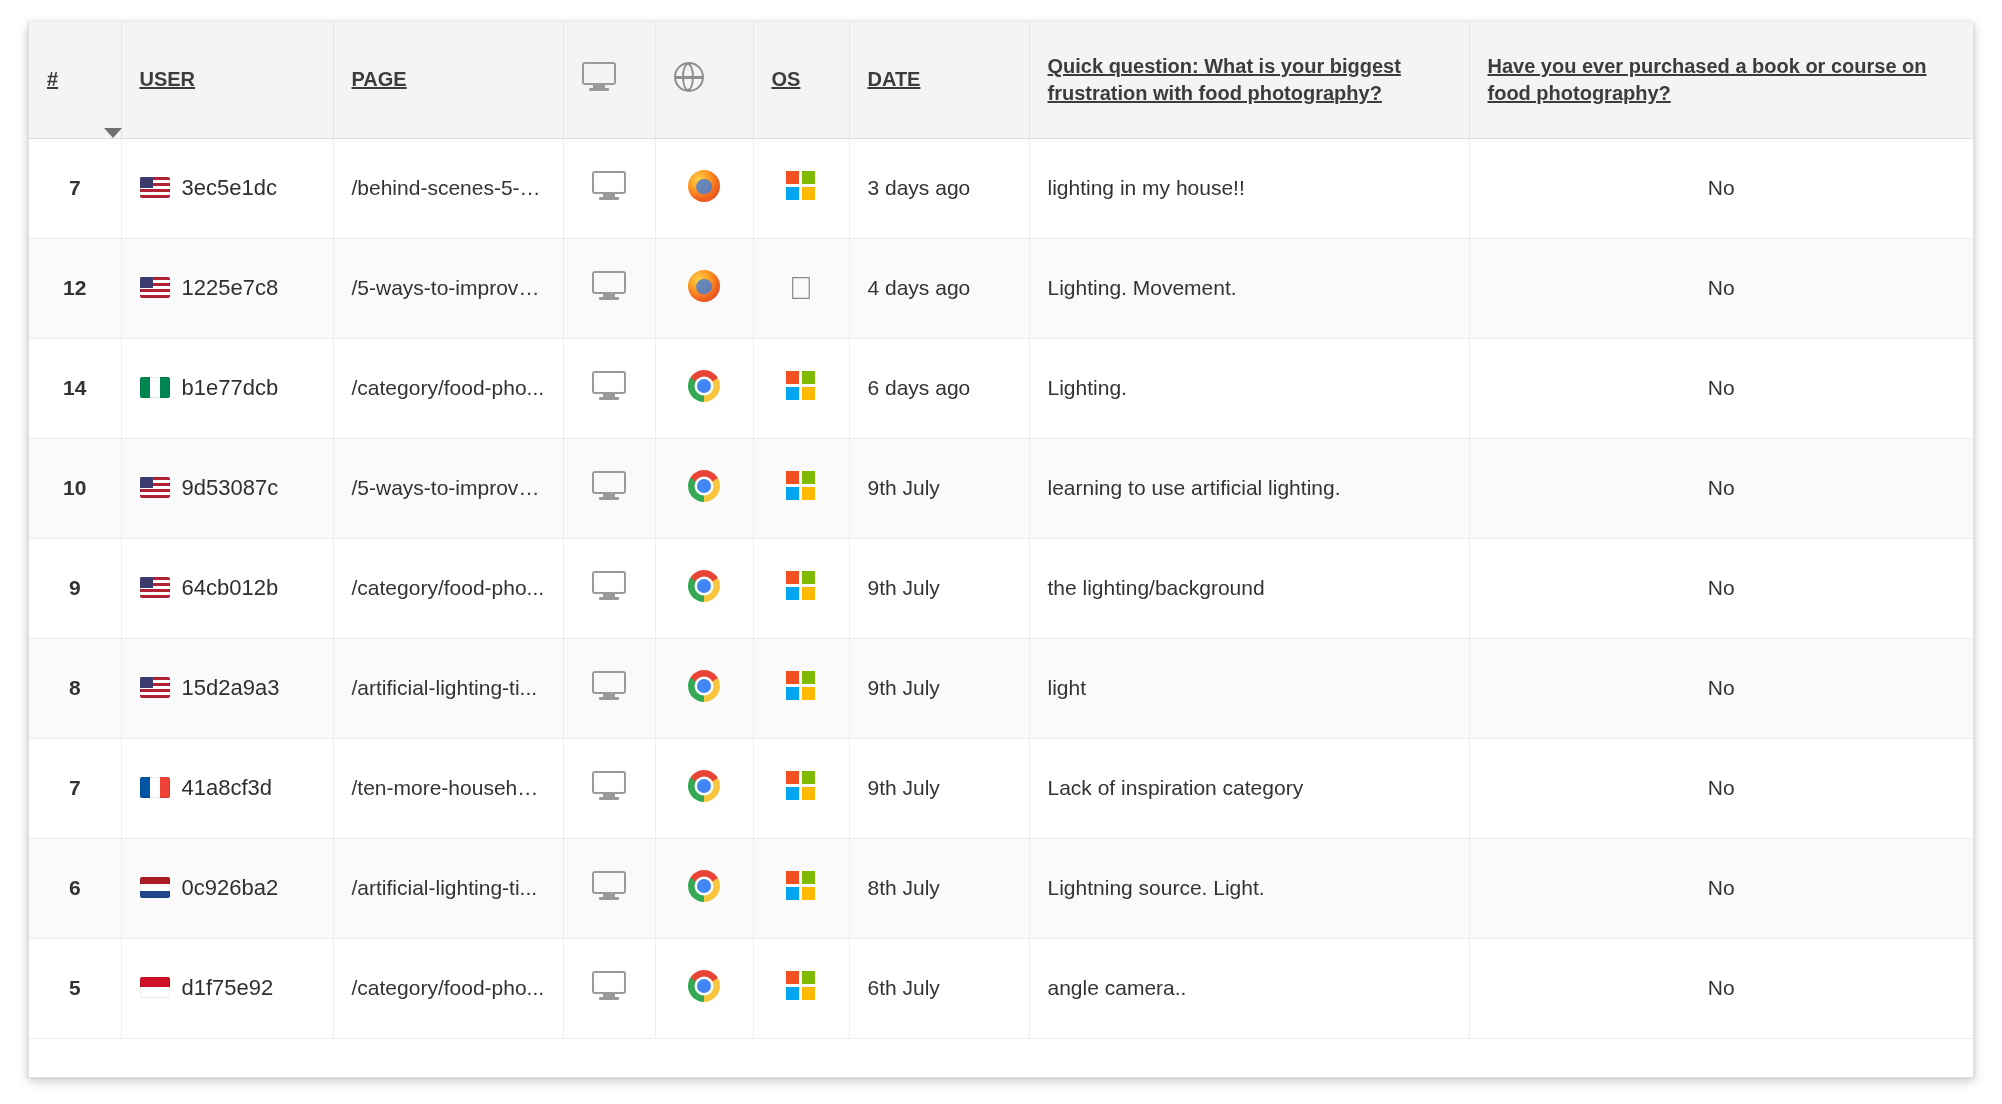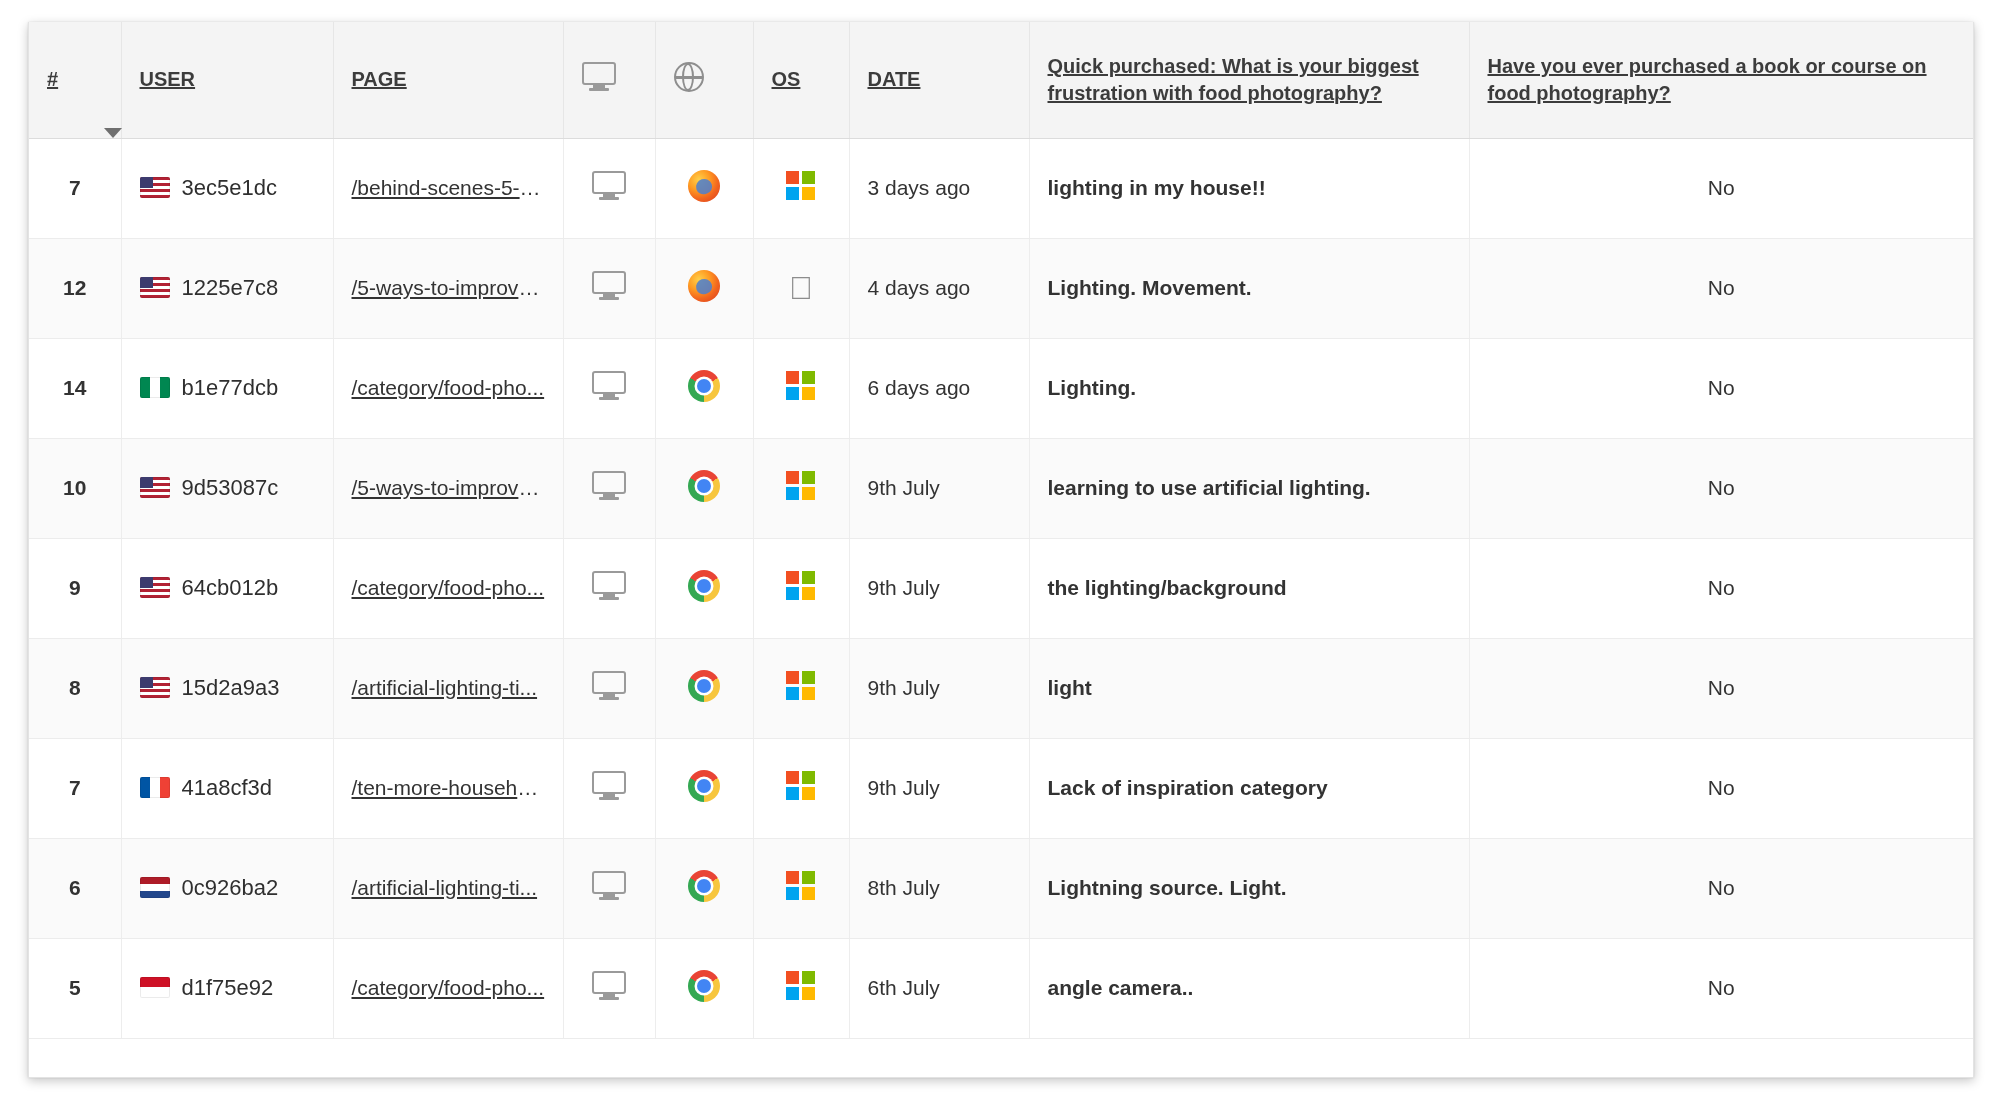--- a/index.html
+++ b/index.html
@@ -111,28 +111,27 @@
     box-shadow: 0 0 0 1px rgba(0,0,0,0.08) inset;
   }
   .user-id { font-size: 22px; color: #2f2f2f; }
 
   td.page {
     color: #b0b0b0;
     font-size: 20px;
     white-space: nowrap;
     overflow: hidden;
     text-overflow: ellipsis;
-    text-decoration: underline;
   }
 
   td.icon-cell { text-align: center; padding-left: 0; padding-right: 0; }
 
   td.date { color: #3a3a3a; font-size: 21px; white-space: nowrap; margin-left: 48px; }
 
-  td.answer { color: #262626; font-size: 22px; font-weight: bold; line-height: 1.3; }
+  td.answer { color: #262626; font-size: 22px; font-weight: normal; line-height: 1.3; }
   td.answer2 { color: #2b2b2b; font-size: 22px; }
 
   
   .monitor {
     display: inline-block;
     width: 34px;
     height: 30px;
     position: relative;
   }
   .monitor .screen {
@@ -299,21 +298,21 @@
           <th class="center">
             <span class="globe"></span>
           </th>
           <th>
             <span class="hdr-link">OS</span>
           </th>
           <th>
             <span class="hdr-link">DATE</span>
           </th>
           <th>
-            <span class="hdr-link">Quick purchased: What is your biggest frustration with food photography?</span>
+            <span class="hdr-link">Quick question: What is your biggest frustration with food photography?</span>
           </th>
           <th>
             <span class="hdr-link">Have you ever purchased a book or course on food photography?</span>
           </th>
         </tr>
       </thead>
       <tbody id="tbody">
           <tr>
             <td class="num">7</td>
             <td class="user"><span class="flag" style="position:relative;background:repeating-linear-gradient(to bottom,#b22234 0 3px,#ffffff 3px 6px);box-shadow:inset 0 0 0 1px rgba(0,0,0,0.08)"><span style="position:absolute;left:0;top:0;width:13px;height:11px;background:#3c3b6e;"></span></span><span class="user-id">3ec5e1dc</span></td>

